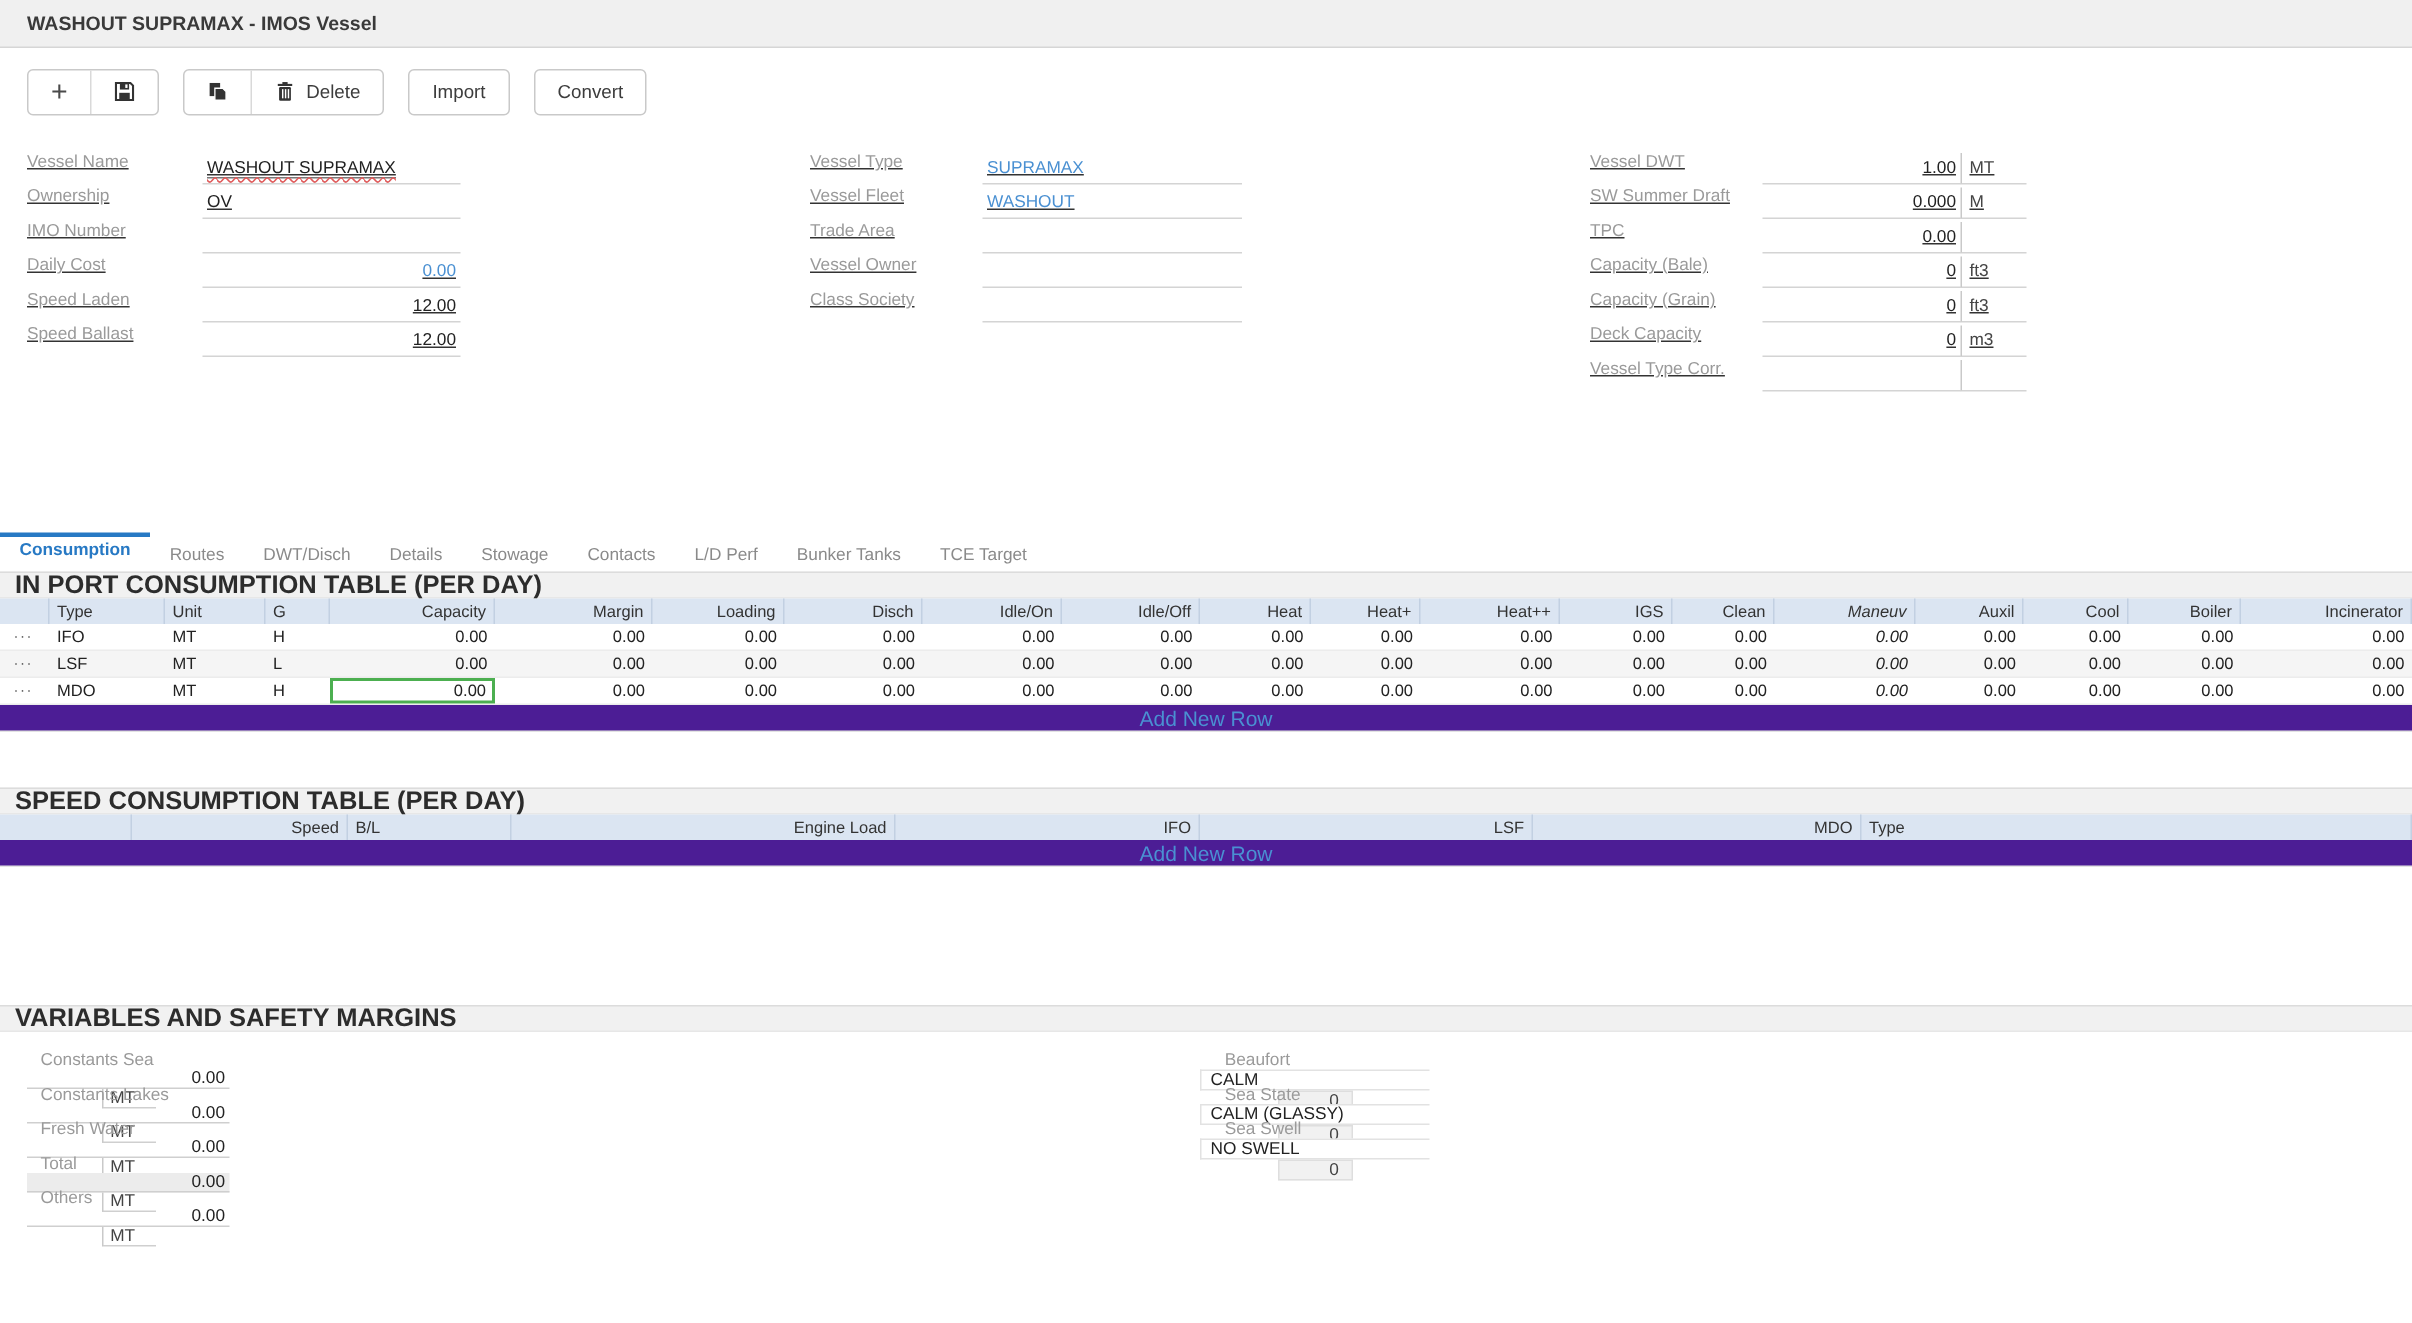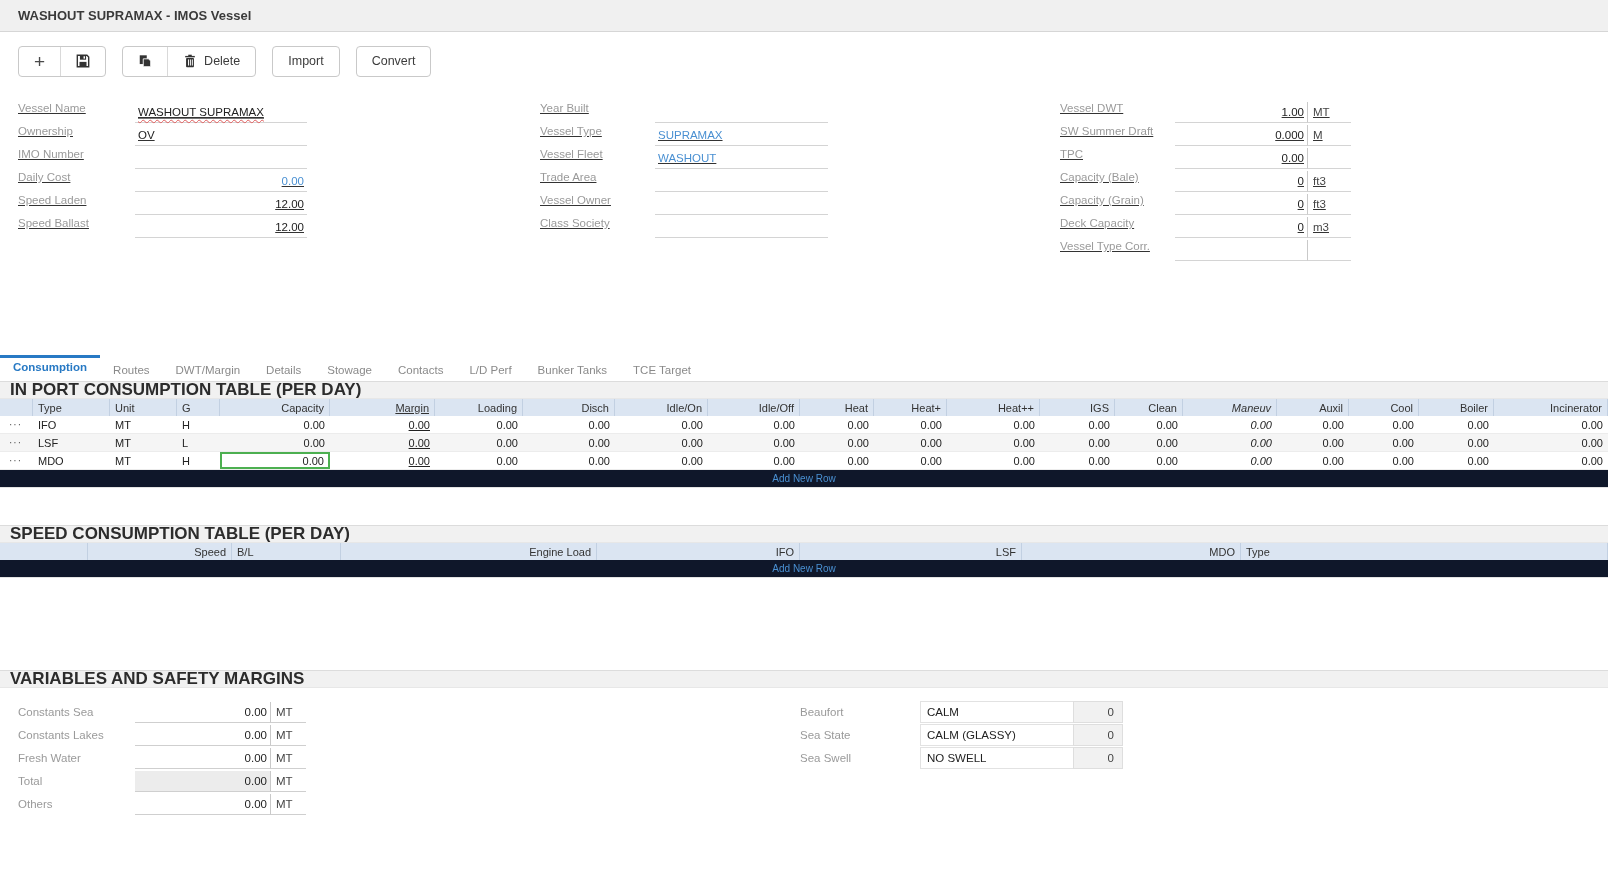--- a/index.html
+++ b/index.html
@@ -52,43 +52,43 @@
 
   
   .grid-header { display:flex; height:17px; background:#dbe5f2; }
   .gh { border-right:1px solid #c2d0e2; display:flex; align-items:center; padding:0 5px; font-size:11px; color:#333; }
   .grid-row { display:flex; height:18px; border-bottom:1px solid #ececec; background:#fff; }
   .grid-row.alt { background:#f5f5f5; }
   .gc { display:flex; align-items:center; padding:0 5px; font-size:11px; color:#222; }
   .gc.num, .gh.num { justify-content:flex-end; }
   .handle { color:#555; font-size:10px; letter-spacing:1px; padding-left:9px; cursor:pointer; }
   .gc.selected { border:2px solid #4caf50; background:#fff; padding-right:4px; }
-  .add-row { height:18px; background:#0f172a; border-bottom:1px solid #e3e3e3;
-    display:flex; align-items:center; justify-content:center; color:#4a90d2; font-size:10px; cursor:pointer; }
+  .add-row { height:18px; background:#4c1d95; border-bottom:1px solid #e3e3e3;
+    display:flex; align-items:center; justify-content:center; color:#4a90d2; font-size:14px; cursor:pointer; }
 
   
   .c0{width:33px;flex:none;} .c1{width:77px;flex:none;} .c2{width:67px;flex:none;} .c3{width:43px;flex:none;}
-  .c4{width:110px;flex:none;} .c5{width:105px;flex:none;text-decoration:underline;} .c6{width:88px;flex:none;} .c7{width:92px;flex:none;}
+  .c4{width:110px;flex:none;} .c5{width:105px;flex:none;} .c6{width:88px;flex:none;} .c7{width:92px;flex:none;}
   .c8{width:93px;flex:none;} .c9{width:92px;flex:none;} .c10{width:74px;flex:none;} .c11{width:73px;flex:none;}
   .c12{width:93px;flex:none;} .c13{width:75px;flex:none;} .c14{width:68px;flex:none;} .c15{width:94px;flex:none;font-style:italic;}
   .c16{width:72px;flex:none;} .c17{width:70px;flex:none;} .c18{width:75px;flex:none;} .c19{width:114px;flex:none;}
 
   
   .s0{width:88px;flex:none;} .s1{width:144px;flex:none;} .s2{width:109px;flex:none;} .s3{width:256px;flex:none;}
   .s4{width:203px;flex:none;} .s5{width:222px;flex:none;} .s6{width:219px;flex:none;} .s7{width:367px;flex:none;}
 
   .spacer-a { height:37px; }
   .spacer-b { height:92px; }
 
   
   .vars-body { position:relative; height:160px; padding-top:13px; }
   .vcol { position:absolute; top:13px; }
   .vcol-left { left:18px; }
   .vcol-right { left:800px; }
-  .vrow { display:flex; align-items:center; height:22px; margin-bottom:1px; }
+  .vrow { display:flex; align-items:center; height:22px; margin-bottom:1px;flex-direction:column; }
   .vcol-left .lbl { width:117px; }
   .vcol-right .lbl { width:120px; }
   .vinp { width:135px; height:21px; display:flex; align-items:center; justify-content:flex-end;
           padding:0 3px; border-bottom:1px solid #cfcfcf; color:#222; }
   .vunit { width:36px; height:21px; display:flex; align-items:center; padding-left:5px;
            border-left:1px solid #c9c9c9; border-bottom:1px solid #cfcfcf; color:#444; }
   .vsel { width:153px; height:22px; display:flex; align-items:center; padding:0 6px;
           border:1px solid #e2e2e2; border-right:none; color:#222; background:#fff; }
   .vnum { width:50px; height:22px; display:flex; align-items:center; justify-content:flex-end;
           padding:0 8px; border:1px solid #dedede; background:#f1f1f1; color:#444; }
@@ -171,24 +171,20 @@
       <span class="inp num">12.00</span>
     </div>
     <div class="field">
       <span class="lbl">Speed Ballast</span>
       <span class="inp num">12.00</span>
     </div>
   </div>
 
   <div class="fcol fcol-mid">
     <div class="field">
-      <span class="lbl">Year Built</span>
-      <span class="inp"></span>
-    </div>
-    <div class="field">
       <span class="lbl">Vessel Type</span>
       <span class="inp link">SUPRAMAX</span>
     </div>
     <div class="field">
       <span class="lbl">Vessel Fleet</span>
       <span class="inp link">WASHOUT</span>
     </div>
     <div class="field">
       <span class="lbl">Trade Area</span>
       <span class="inp"></span>
@@ -238,21 +234,21 @@
       <span class="lbl">Vessel Type Corr.</span>
       <span class="inp"></span>
       <span class="unit"></span>
     </div>
   </div>
 </div>
 
 <div class="tabs">
   <div class="tab active">Consumption</div>
   <div class="tab">Routes</div>
-  <div class="tab">DWT/Margin</div>
+  <div class="tab">DWT/Disch</div>
   <div class="tab">Details</div>
   <div class="tab">Stowage</div>
   <div class="tab">Contacts</div>
   <div class="tab">L/D Perf</div>
   <div class="tab">Bunker Tanks</div>
   <div class="tab">TCE Target</div>
 </div>
 
 <div class="section-header">
   <span>IN PORT CONSUMPTION TABLE (PER DAY)</span>

